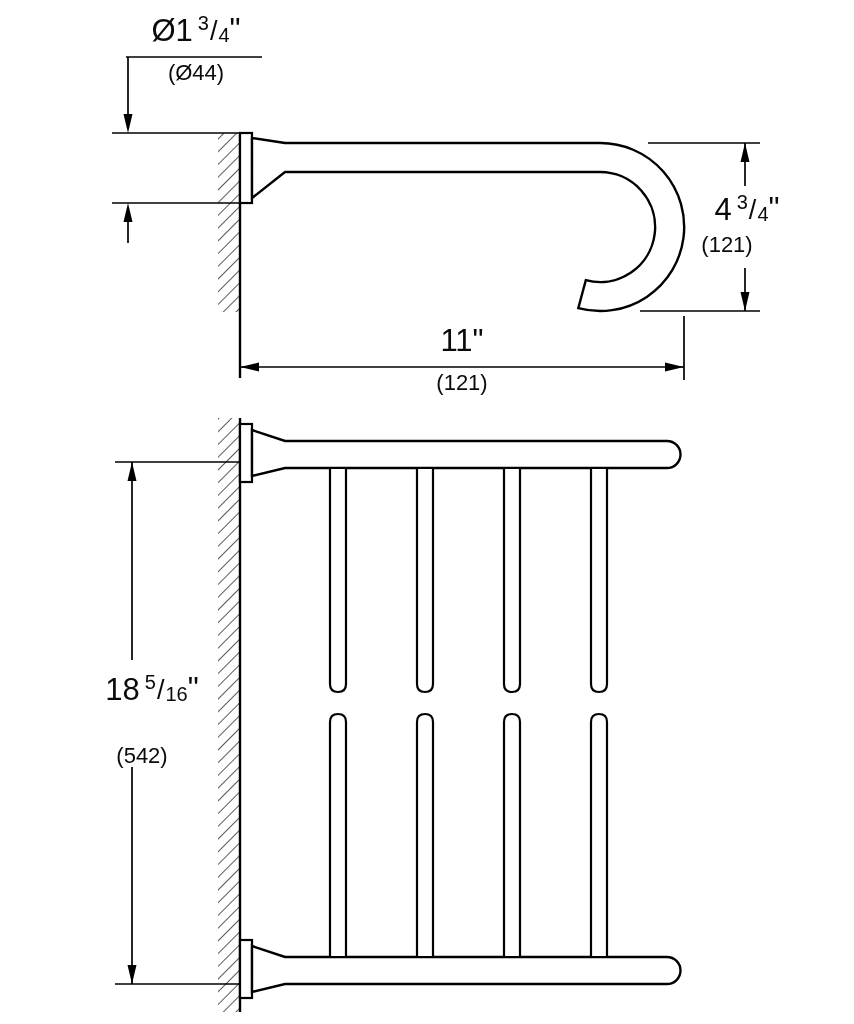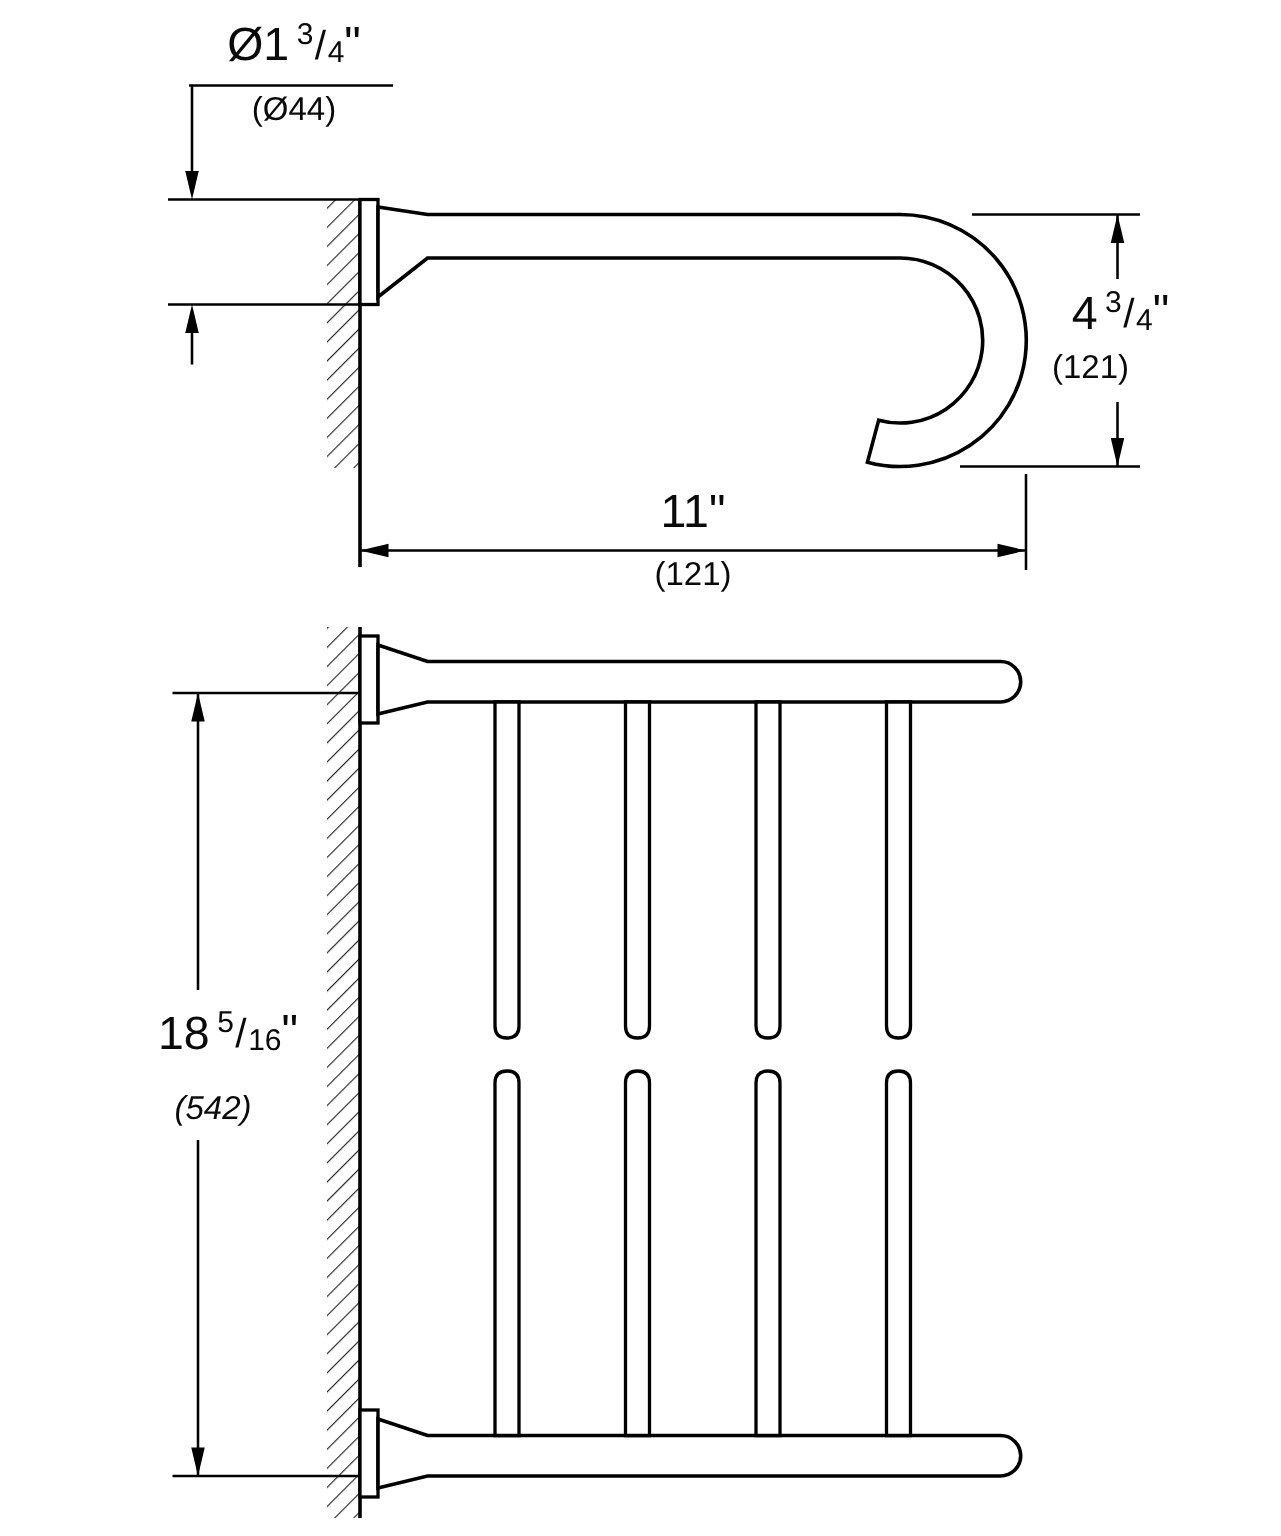--- a/index.html
+++ b/index.html
@@ -122,15 +122,15 @@
     <span>4</span><span class="frac"><span class="num">3</span><span class="sl">/</span><span class="den">4</span></span><span class="sfx">"</span>
   </div>
   <div class="lbl metric" style="left:727px;top:233px;text-align:center;">(121)</div>
 
   <div class="lbl main" style="left:462px;top:325px;">11"</div>
   <div class="lbl metric" style="left:462px;top:371px;">(121)</div>
 
   <div class="lbl main" style="left:152px;top:672px;">
     <span>18</span><span class="frac"><span class="num">5</span><span class="sl">/</span><span class="den">16</span></span><span class="sfx">"</span>
   </div>
-  <div class="lbl metric" style="left:142px;top:727px;font-style:italic;">(542)</div>
+  <div class="lbl metric" style="left:142px;top:744px;">(542)</div>
 
 </div>
 
 </body></html>

